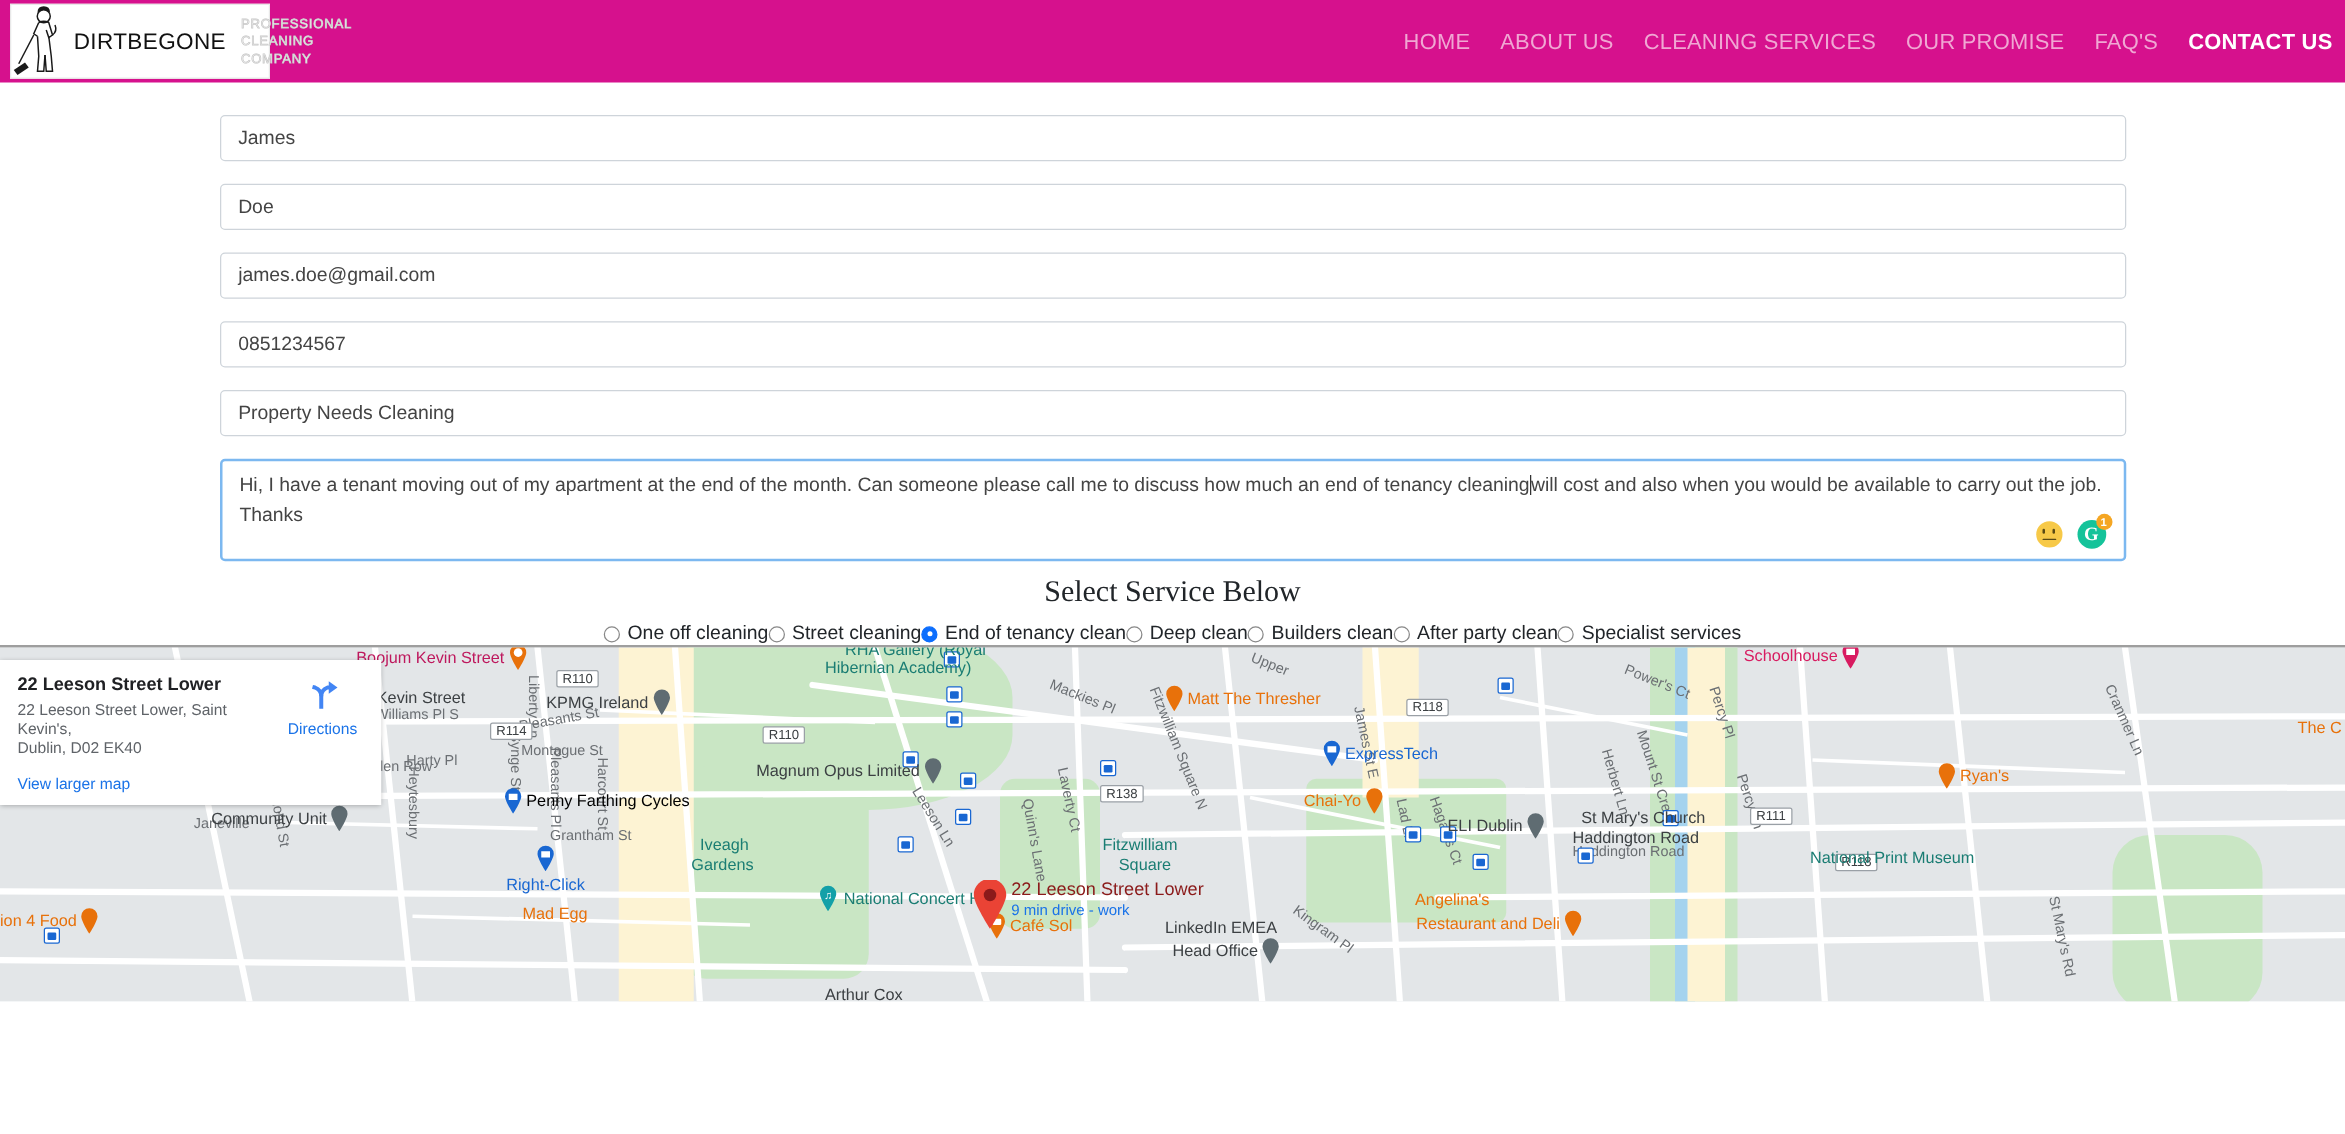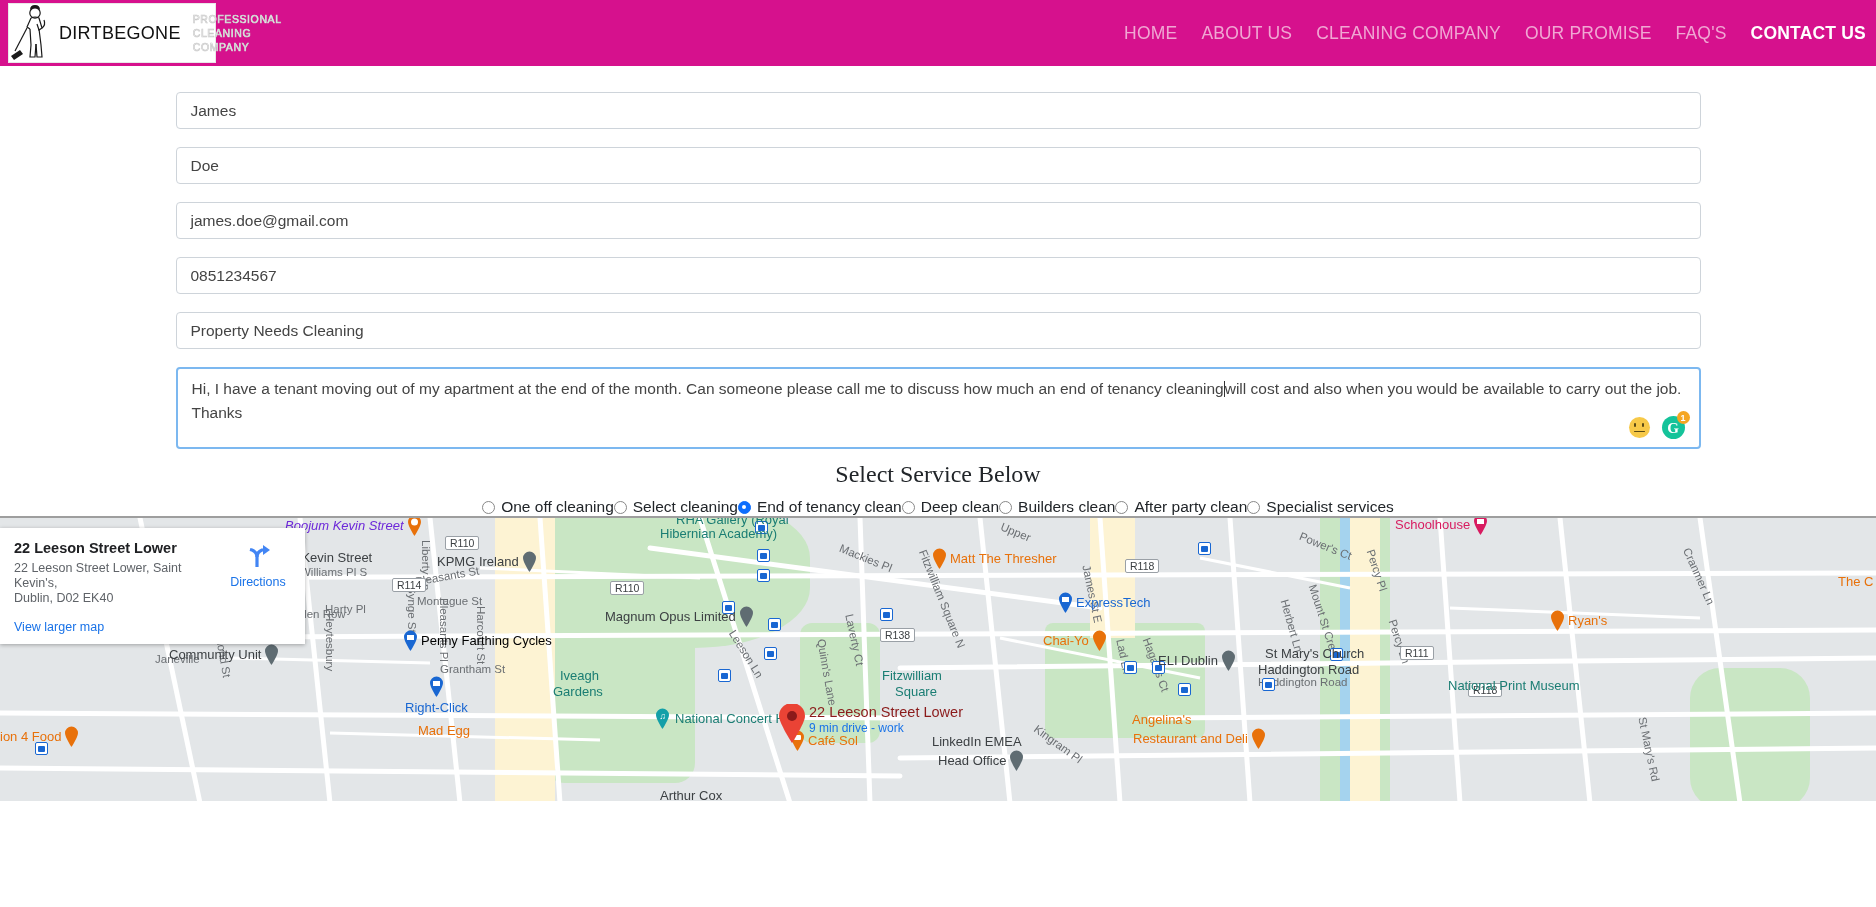--- a/index.html
+++ b/index.html
@@ -277,21 +277,21 @@
     <div class="logo-sub">
       <span>PROFESSIONAL</span>
       <span>CLEANING</span>
       <span>COMPANY</span>
     </div>
   </div>
 
   <div class="nav">
     <a href="#">HOME</a>
     <a href="#">ABOUT US</a>
-    <a href="#">CLEANING COMPANY</a>
+    <a href="#">CLEANING SERVICES</a>
     <a href="#">OUR PROMISE</a>
     <a href="#">FAQ'S</a>
     <a href="#" class="active">CONTACT US</a>
   </div>
 </div>
 
 <div class="form-wrap">
 
   <div class="field-row">
     <div class="field" placeholder="First Name">James</div>
@@ -328,21 +328,21 @@
 
   <div class="svc-title">Select Service Below</div>
 
   <div class="svc-options">
     <label class="svc-opt">
       <span class="radio"></span>
       <span>One off cleaning</span>
     </label>
     <label class="svc-opt">
       <span class="radio"></span>
-      <span>Select cleaning</span>
+      <span>Street cleaning</span>
     </label>
     <label class="svc-opt">
       <span class="radio checked"></span>
       <span>End of tenancy clean</span>
     </label>
     <label class="svc-opt">
       <span class="radio"></span>
       <span>Deep clean</span>
     </label>
     <label class="svc-opt">
@@ -427,21 +427,21 @@
       <div class="mc-dir-label">Directions</div>
     </div>
   </div>
 
   <div class="poi" style="left:676px;top:-6px;color:#1a7d73;text-align:right;">
     <span class="poi-label">RHA Gallery (Royal</span>
   </div>
   <div class="poi" style="left:660px;top:8px;color:#1a7d73;">
     <span class="poi-label">Hibernian Academy)</span>
   </div>
-  <div class="poi" style="left:285px;top:-3px;color:#6d28d9;font-style:italic;">
+  <div class="poi" style="left:285px;top:-3px;color:#be185d;">
     <span class="poi-label">Boojum Kevin Street</span>
     <span class="pin">
         <svg width="15" height="21">
           <path d="M7.5 21 C7.5 21 14 11 14 7 A6.5 6.5 0 0 0 1 7 C1 11 7.5 21 7.5 21Z" fill="#e8710a"></path>
           <circle cx="7.5" cy="7" r="3.5" fill="#fff"></circle>
         </svg>
       </span>
   </div>
   <div class="poi" style="left:240px;top:32px;color:#3c4043;">
     <span class="poi-label">TU Dublin Kevin Street</span>

